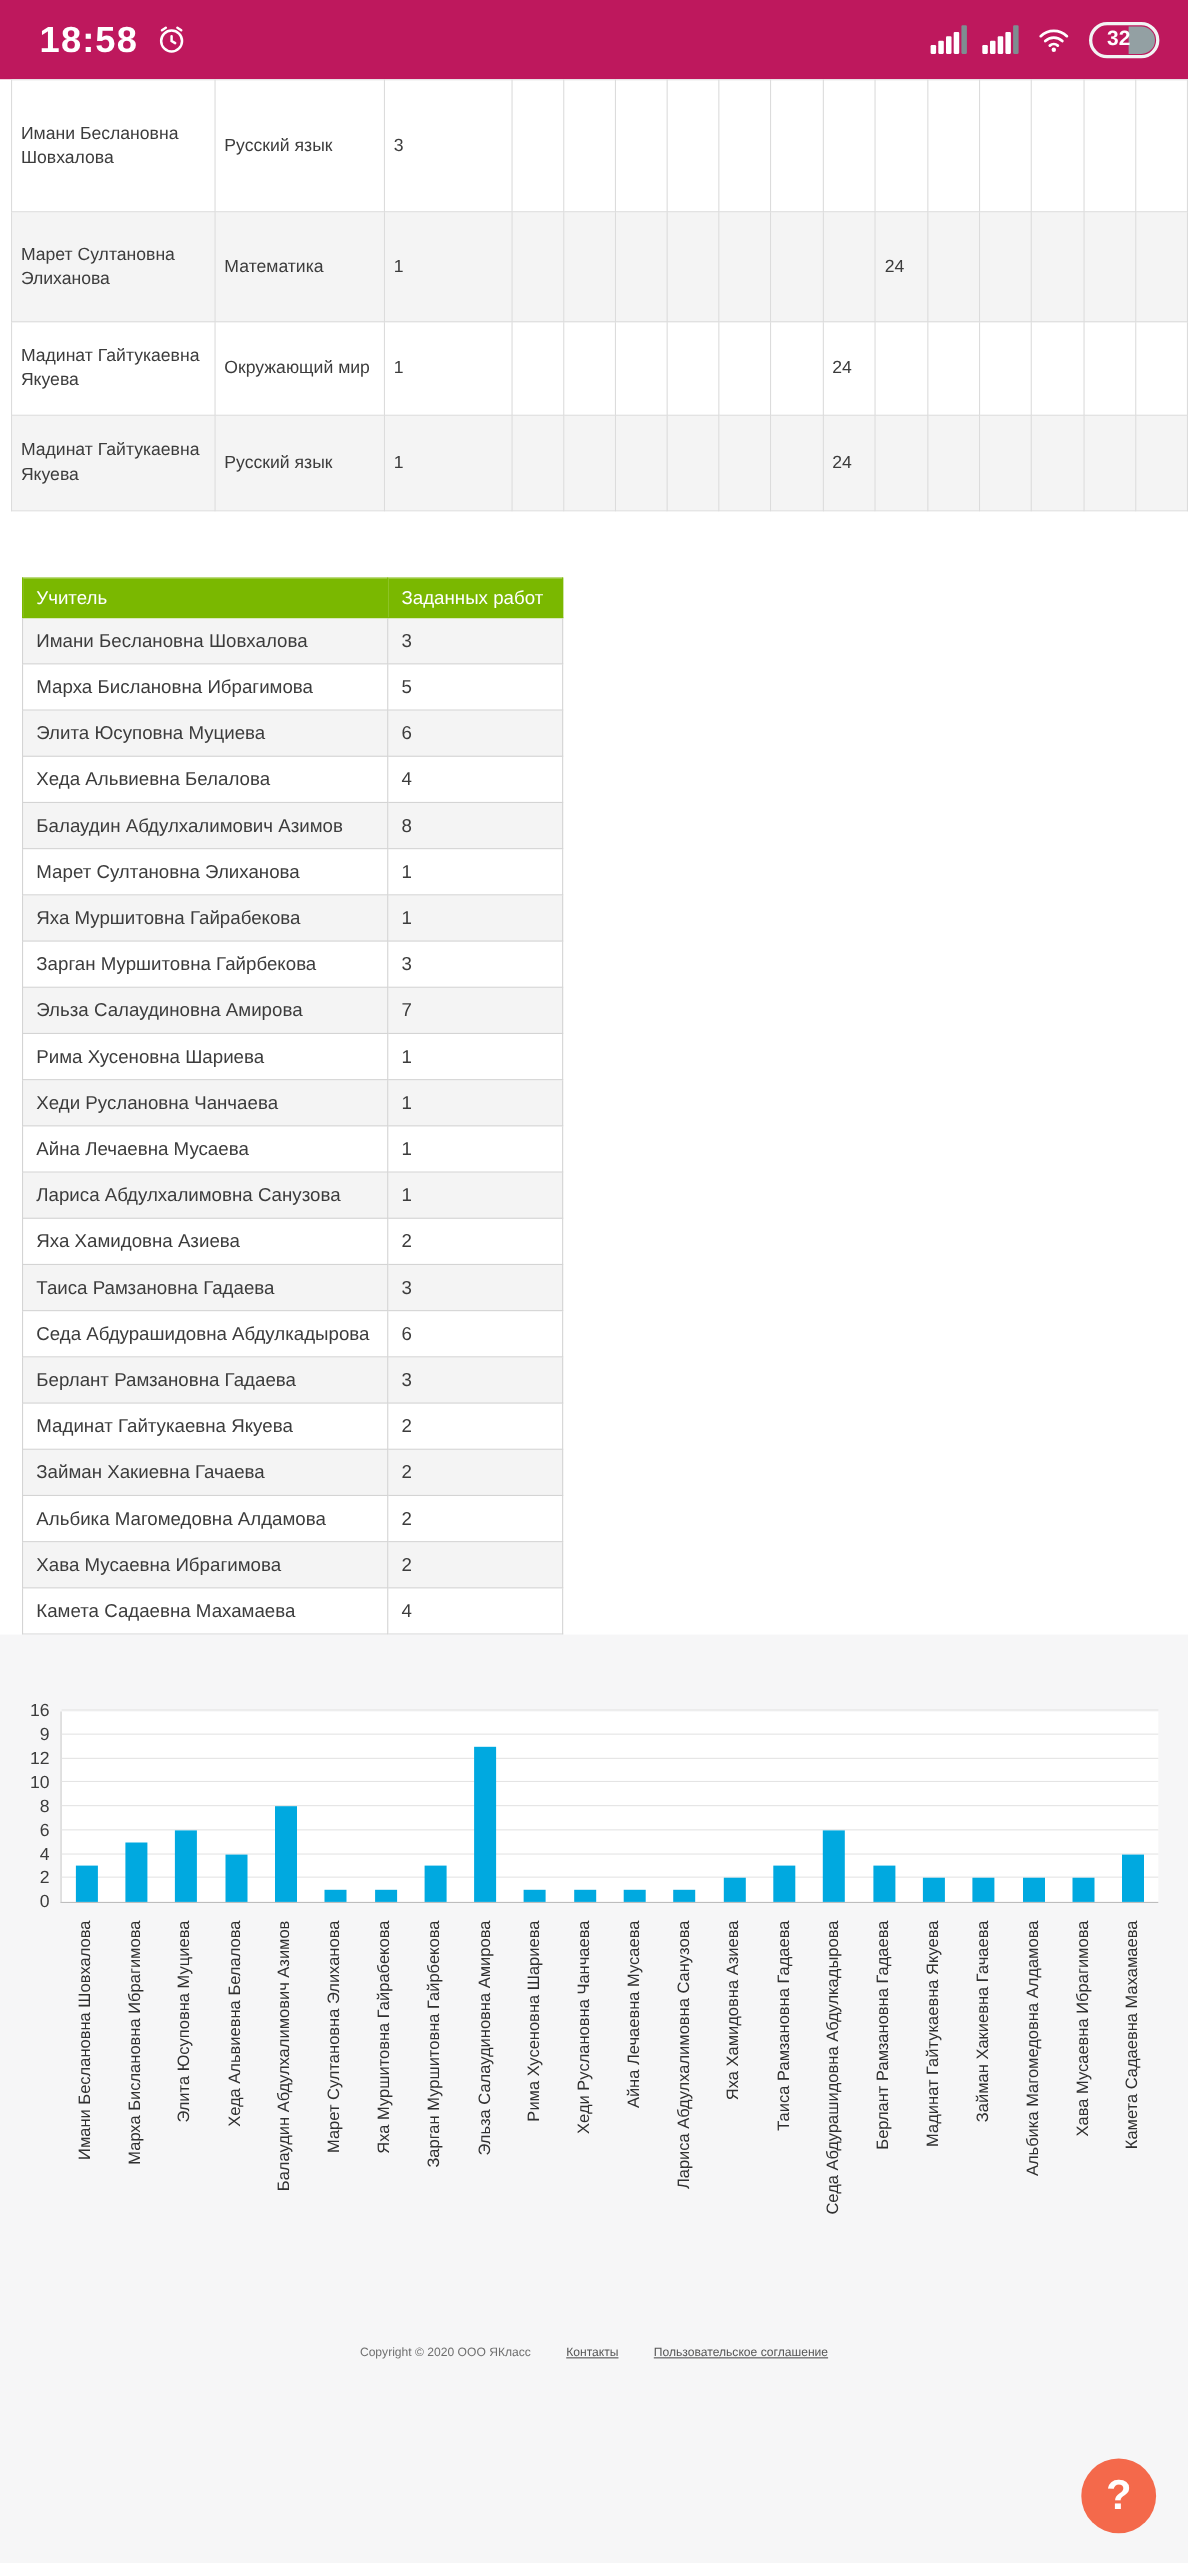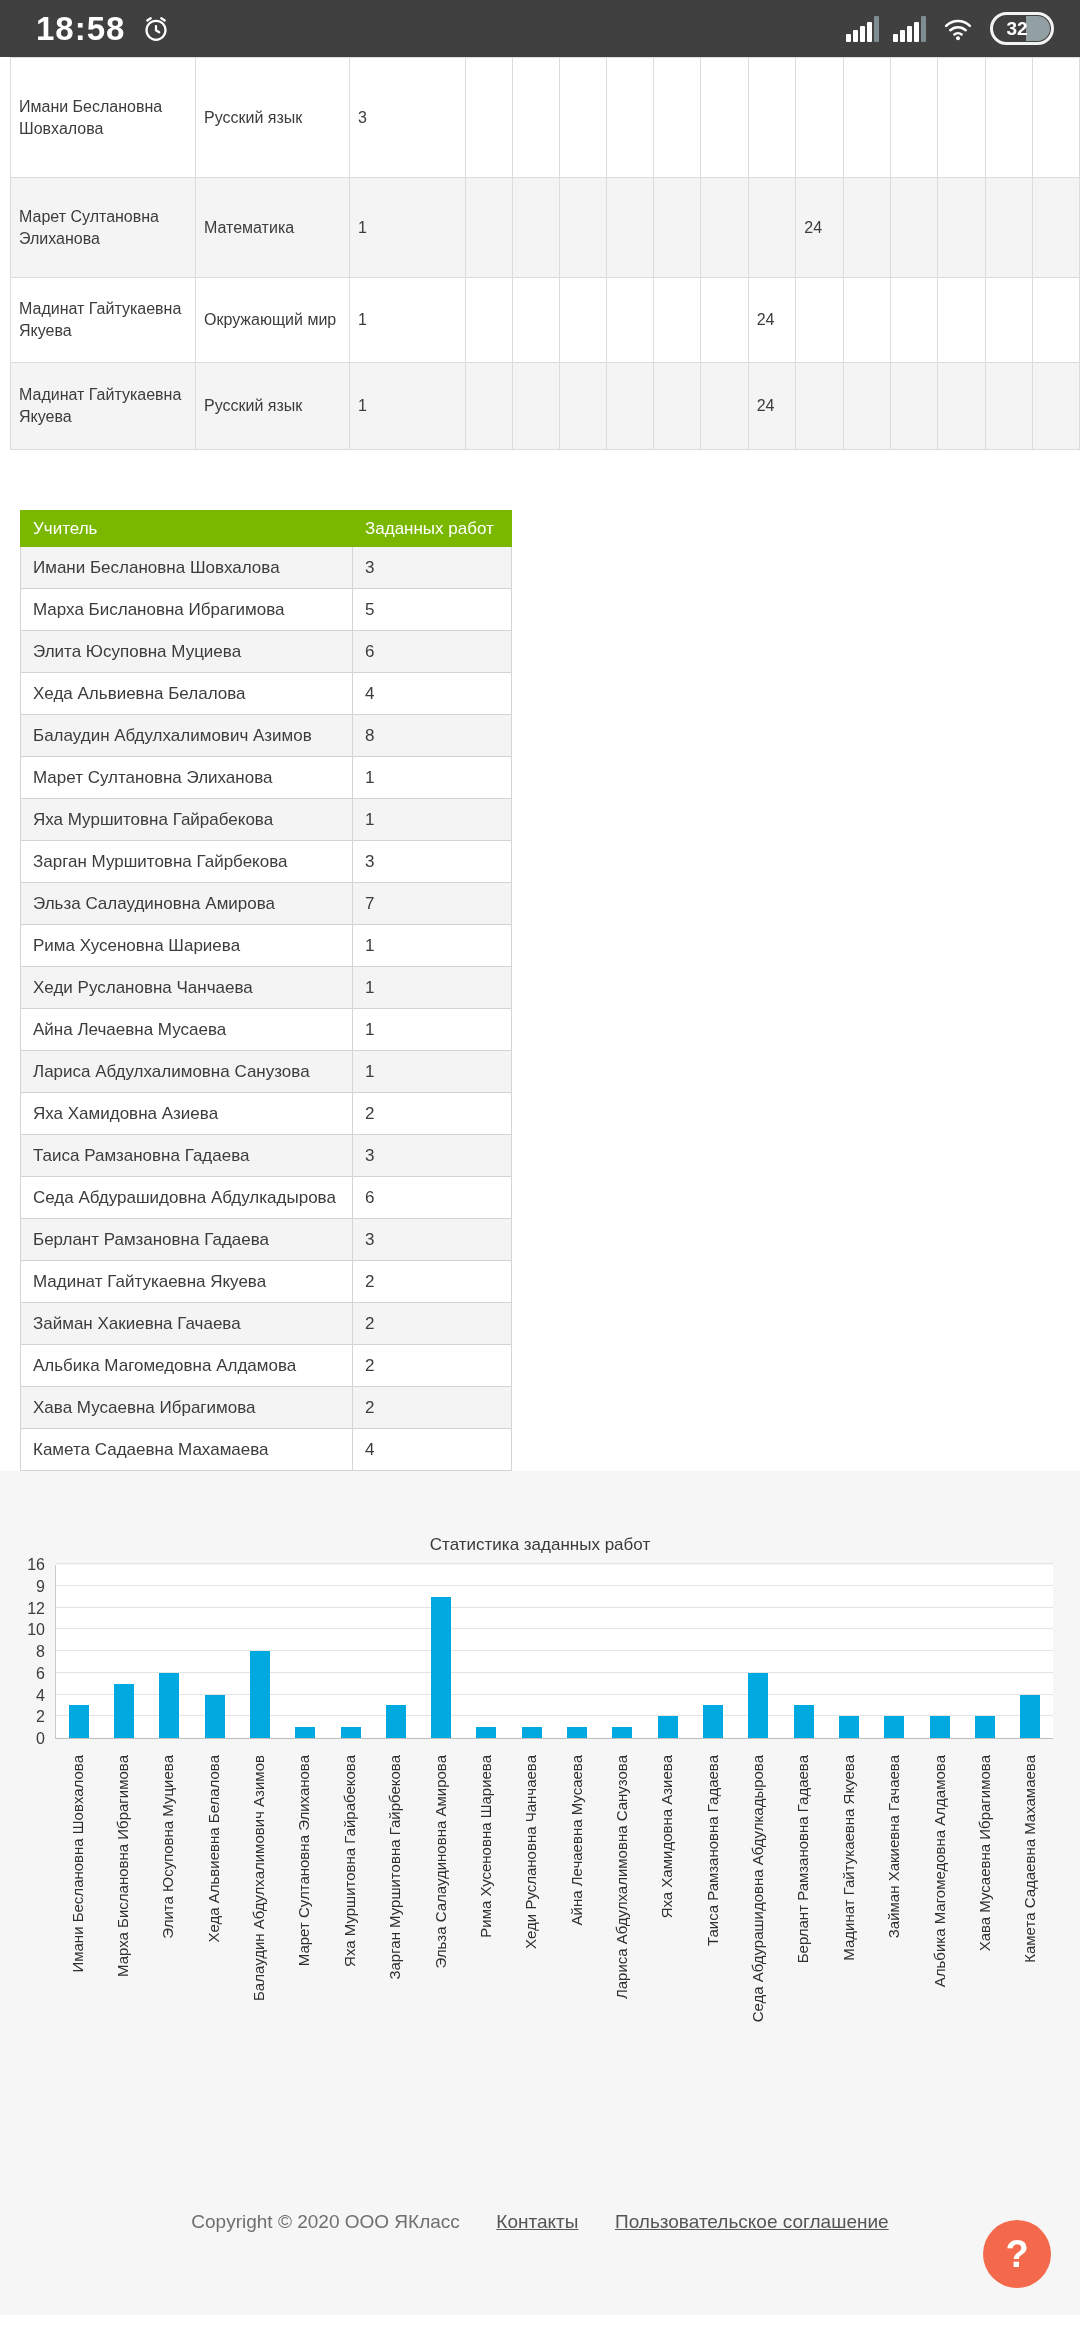--- a/index.html
+++ b/index.html
@@ -1,20 +1,20 @@
 <!DOCTYPE html>
 <html><head>
 <meta charset="utf-8">
 <style>
   * { box-sizing: border-box; margin: 0; padding: 0; }
   html,body { width:1080px; height:2340px; overflow:hidden; }
   body { font-family:"Liberation Sans", sans-serif; background:#ffffff; color:#3c3c3c; }
 
   
-  .status-bar { height:57px; background:#404040; display:flex; align-items:center; padding:0 26px 0 36px; }
+  .status-bar { height:72px; background:#be185d; display:flex; align-items:center; padding:0 26px 0 36px; }
   .sb-time { color:#fff; font-size:33px; font-weight:bold; letter-spacing:1px; }
   .sb-alarm { margin-left:16px; display:flex; align-items:center; }
   .sb-spacer { flex:1; }
   .sb-right { display:flex; align-items:center; gap:14px; }
   .sig { display:flex; align-items:flex-end; gap:2px; height:26px; }
   .sig i { display:block; width:5px; background:#fff; border-radius:1px; }
   .sig i.dim { background:#7e8d91; }
   .battery { position:relative; width:64px; height:33px; border:3px solid #f2f4f4; border-radius:17px; display:flex; align-items:center; justify-content:center; }
   .battery-fill { position:absolute; right:1px; top:1px; bottom:1px; width:24px; background:#93a0a3; border-radius:0 13px 13px 0; }
   .battery-num { position:relative; color:#fff; font-size:19px; font-weight:bold; z-index:1; margin-right:10px; }
@@ -49,21 +49,21 @@
   .bar-slot { flex:1; display:flex; justify-content:center; align-items:flex-end; height:100%; }
   .bar { width:20px; background:#00a9e0; }
   .x-labels { display:flex; margin:16px 0 0 55px; width:998px; height:350px; }
   .xcell { flex:1; display:flex; justify-content:center; align-items:flex-start; overflow:visible; }
   .xlabel { writing-mode:vertical-rl; transform:rotate(180deg); font-size:15px; color:#2f2f2f; white-space:nowrap; line-height:16px; }
 
   .updated-text { width:1053px; text-align:right; margin-top:46px; font-size:18px; color:#9b9b9b; height:22px; }
 
   .help-button { position:absolute; left:983px; top:749px; width:68px; height:68px; border-radius:50%; background:#f4694b; color:#fff; display:flex; align-items:center; justify-content:center; font-size:38px; font-weight:bold; cursor:pointer; }
 
-  .footer-line { margin-top:106px; text-align:center; font-size:19px; color:#6f6f6f; }
+  .footer-line { margin-top:37px; text-align:center; font-size:11px; color:#6f6f6f; }
   .footer-line .sep { display:inline-block; width:26px; }
   .footer-link { color:#555; text-decoration:underline; cursor:pointer; }
 </style>
 </head>
 <body>
 
 <div class="status-bar">
   <span class="sb-time">18:58</span>
   <span class="sb-alarm">
     <svg width="30" height="30" viewBox="0 0 24 24" fill="none" stroke="#fff" stroke-width="1.8" stroke-linecap="round">
@@ -276,21 +276,20 @@
         <td class="s-col-count">2</td>
       </tr>
       <tr>
         <td class="s-col-name">Камета Садаевна Махамаева</td>
         <td class="s-col-count">4</td>
       </tr>
     </tbody>
 </table>
 
 <div class="chart-section">
-  <div class="chart-title">Статистика заданных работ</div>
 
   <div class="plot-row">
     <div class="y-axis">
         <div class="ytick" style="bottom: -9px;">0</div>
         <div class="ytick" style="bottom: 12.75px;">2</div>
         <div class="ytick" style="bottom: 34.5px;">4</div>
         <div class="ytick" style="bottom: 56.25px;">6</div>
         <div class="ytick" style="bottom: 78px;">8</div>
         <div class="ytick" style="bottom: 99.75px;">10</div>
         <div class="ytick" style="bottom: 121.5px;">12</div>

